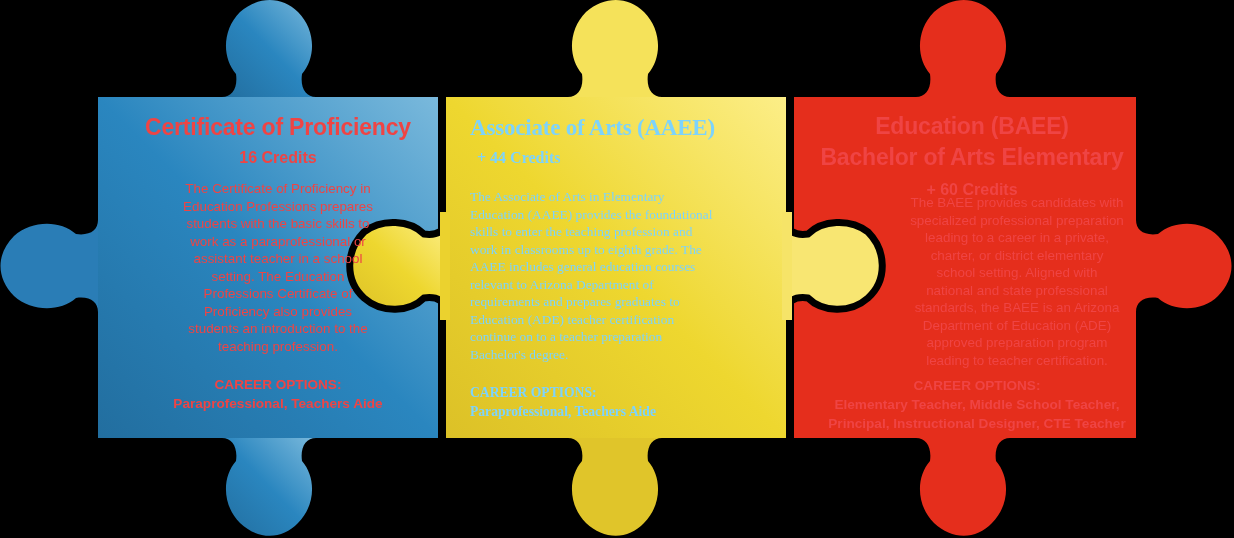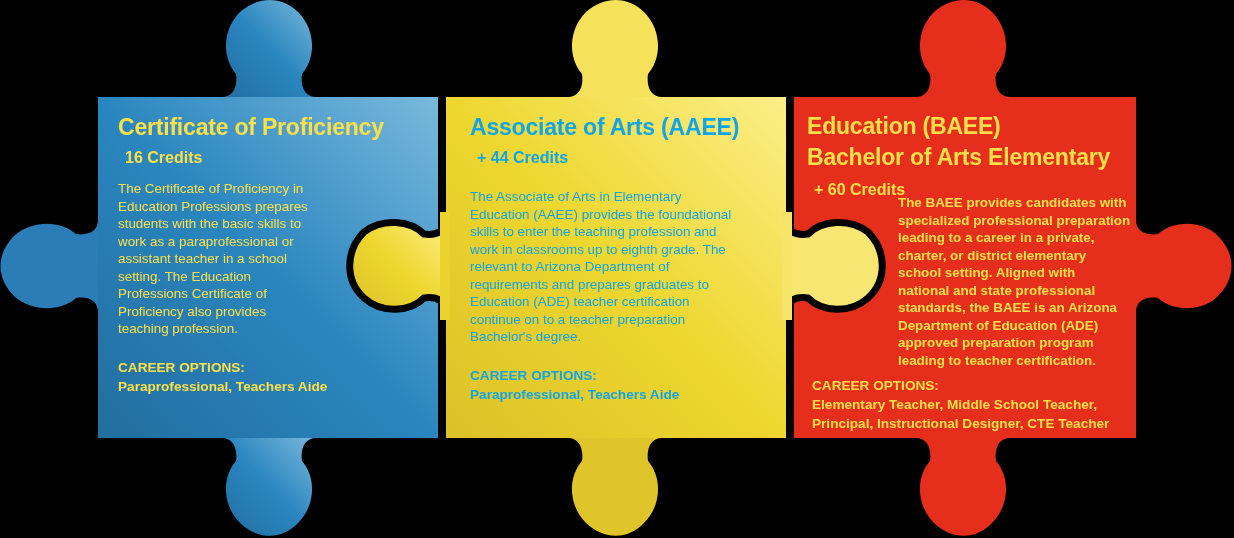--- a/index.html
+++ b/index.html
@@ -4,22 +4,22 @@
 <style>
   html, body { margin: 0; padding: 0; background: #000; }
   #stage { position: relative; width: 1234px; height: 538px; overflow: hidden; background: #000; font-family: "Liberation Sans", "DejaVu Sans", sans-serif; }
   #shapes { position: absolute; left: 0; top: 0; }
   .piece-text { position: absolute; }
   .title { font-weight: bold; font-size: 23px; line-height: 27px; letter-spacing: -0.2px; margin: 0; }
   .credits { font-weight: bold; font-size: 16px; line-height: 20px; margin: 7px; }
   .desc { font-size: 13.4px; line-height: 17.5px; margin: 0; }
   .career-label { font-weight: bold; font-size: 13.6px; line-height: 19px; margin: 0; }
   .career-value { font-weight: bold; font-size: 13.6px; line-height: 19px; margin: 0; }
-  .white { color: #fde047; }
-  .dark { color: #0ea5e9; }
+  .white { color: #ef4444; text-align: center; }
+  .dark { color: #7dd3fc; font-family: Liberation Serif, serif; }
 </style>
 </head>
 <body>
 
 <div id="stage">
 
   <svg id="shapes" width="1234" height="538" viewBox="0 0 1234 538">
     <defs>
       <linearGradient id="gBlue" x1="0" y1="1" x2="1" y2="0">
         <stop offset="0" stop-color="#226E9F"></stop>
@@ -72,56 +72,58 @@
     <p class="credits">16 Credits</p>
     <div style="margin-top:12px;">
       <div class="desc">The Certificate of Proficiency in</div>
       <div class="desc">Education Professions prepares</div>
       <div class="desc">students with the basic skills to</div>
       <div class="desc">work as a paraprofessional or</div>
       <div class="desc">assistant teacher in a school</div>
       <div class="desc">setting. The Education</div>
       <div class="desc">Professions Certificate of</div>
       <div class="desc">Proficiency also provides</div>
+      <div class="desc">students an introduction to the</div>
       <div class="desc">teaching profession.</div>
     </div>
     <div style="margin-top:20px;">
       <p class="career-label">CAREER OPTIONS:</p>
       <p class="career-value">Paraprofessional, Teachers Aide</p>
     </div>
   </div>
 
   <div class="piece-text dark" style="left:470px; top:114px; width:316px;">
     <h2 class="title">Associate of Arts (AAEE)</h2>
     <p class="credits">+ 44 Credits</p>
     <div style="margin-top:20px;">
       <div class="desc">The Associate of Arts in Elementary</div>
       <div class="desc">Education (AAEE) provides the foundational</div>
       <div class="desc">skills to enter the teaching profession and</div>
       <div class="desc">work in classrooms up to eighth grade. The</div>
+      <div class="desc">AAEE includes general education courses</div>
       <div class="desc">relevant to Arizona Department of</div>
       <div class="desc">requirements and prepares graduates to</div>
       <div class="desc">Education (ADE) teacher certification</div>
       <div class="desc">continue on to a teacher preparation</div>
       <div class="desc">Bachelor's degree.</div>
     </div>
     <div style="margin-top:20px;">
       <p class="career-label">CAREER OPTIONS:</p>
       <p class="career-value">Paraprofessional, Teachers Aide</p>
     </div>
   </div>
 
   <div class="piece-text white" style="left:807px; top:111px; width:330px;">
     <h2 class="title" style="line-height:31px;">
       <span style="display:block">Education (BAEE)</span>
       <span style="display:block">Bachelor of Arts Elementary</span>
     </h2>
     <p class="credits">+ 60 Credits</p>
   </div>
-  <div class="piece-text white" style="left:898px; top:194px; width:238px;font-weight:bold;">
+  <div class="piece-text white" style="left:898px; top:194px; width:238px;">
     <div class="desc">The BAEE provides candidates with</div>
     <div class="desc">specialized professional preparation</div>
     <div class="desc">leading to a career in a private,</div>
     <div class="desc">charter, or district elementary</div>
     <div class="desc">school setting. Aligned with</div>
     <div class="desc">national and state professional</div>
     <div class="desc">standards, the BAEE is an Arizona</div>
     <div class="desc">Department of Education (ADE)</div>
     <div class="desc">approved preparation program</div>
     <div class="desc">leading to teacher certification.</div>

